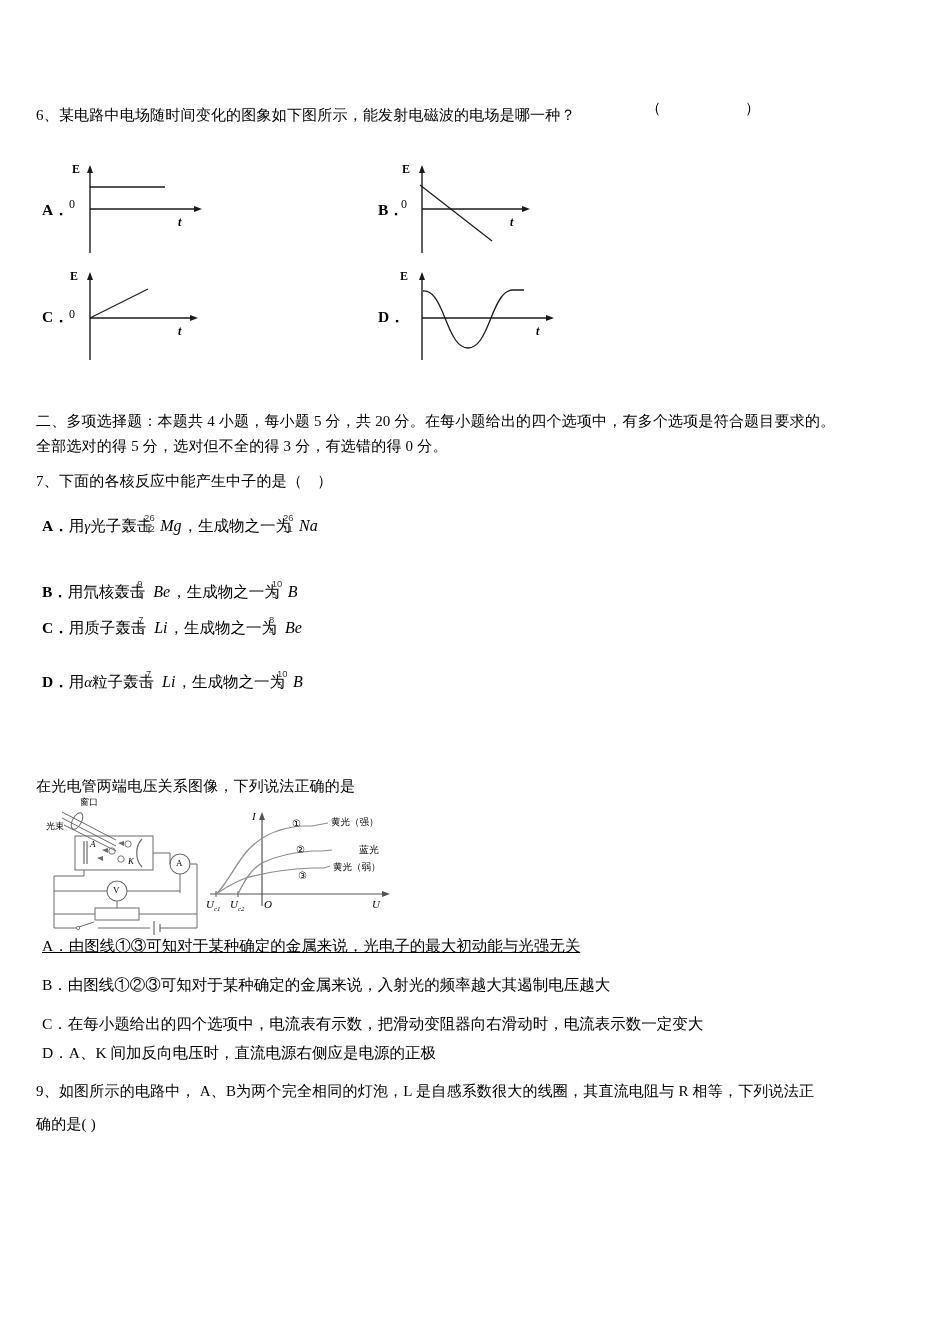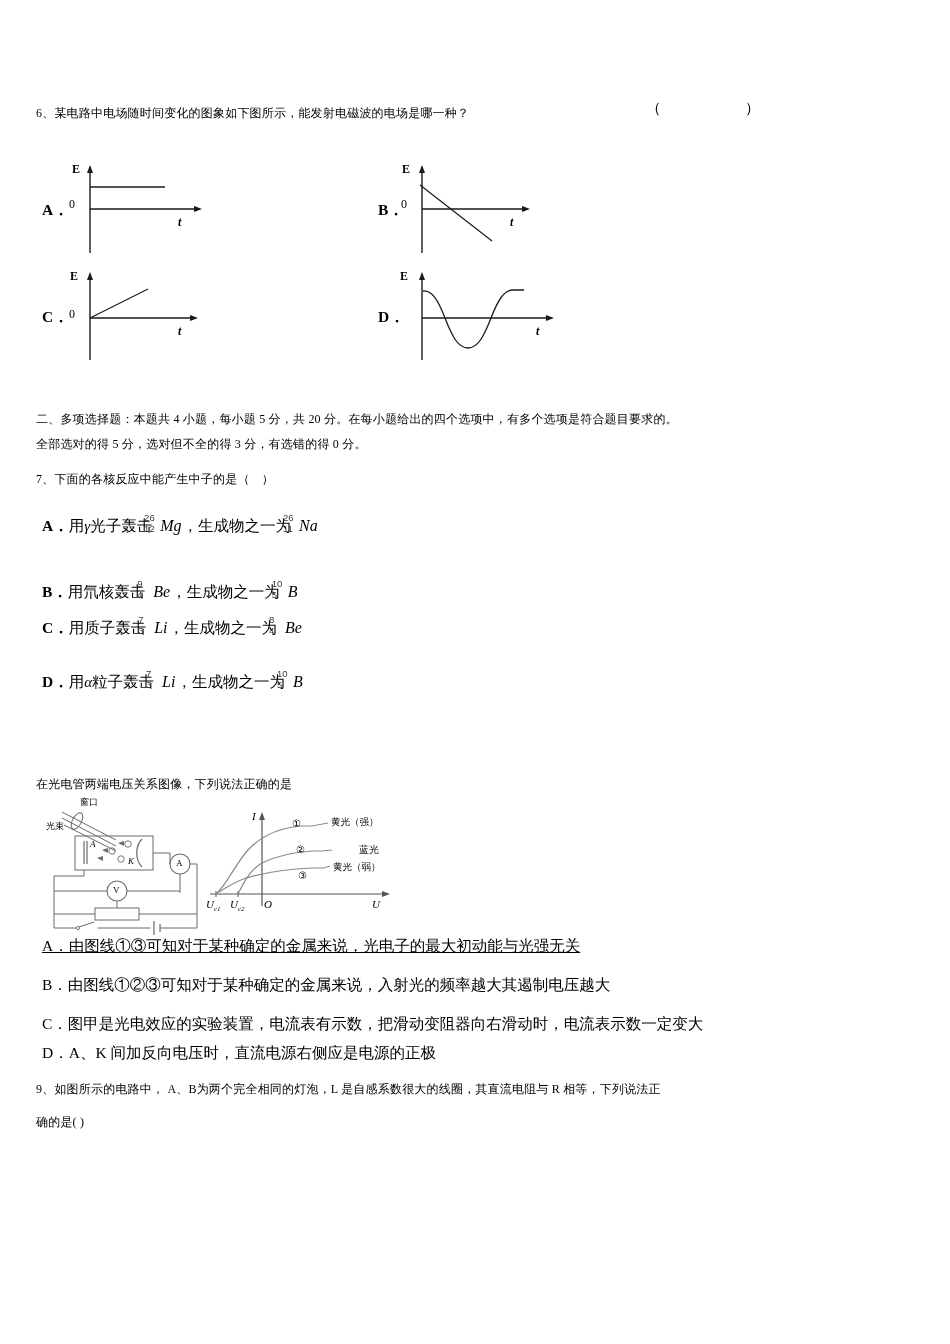--- a/index.html
+++ b/index.html
@@ -16,21 +16,21 @@
     overflow: hidden;
   }
   .page {
     position: absolute;
     left: 0; top: 0;
     width: 950px;
     height: 1344px;
   }
   .q-line {
     position: absolute;
-    font-size: 12px;
+    font-size: 15px;
     line-height: 1.5;
     letter-spacing: 0.2px;
     white-space: nowrap;
   }
   .paren-mark {
     position: absolute;
     font-size: 15px;
   }
   
   #q6-stem { left: 36px; top: 104px; }
@@ -301,19 +301,19 @@
     <div class="fig-cap" style="left:92px; top:12px; font-size:10px;">①</div>
     <div class="fig-cap" style="left:131px; top:10px; font-size:9.5px;">黄光（强）</div>
     <div class="fig-cap" style="left:96px; top:38px; font-size:10px;">②</div>
     <div class="fig-cap" style="left:135px; top:37px; font-size:10px;margin-left:24px;">蓝光</div>
     <div class="fig-cap" style="left:98px; top:64px; font-size:10px;">③</div>
     <div class="fig-cap" style="left:133px; top:55px; font-size:9.5px;">黄光（弱）</div>
   </div>
 
   <div class="q8-opt" id="q8a">A．由图线①③可知对于某种确定的金属来说，光电子的最大初动能与光强无关</div>
   <div class="q8-opt" id="q8b">B．由图线①②③可知对于某种确定的金属来说，入射光的频率越大其遏制电压越大</div>
-  <div class="q8-opt" id="q8c">C．图甲是光电效应的实验装置，电流表有示数，把滑动变阻器向右滑动时，电流表示数一定变大</div>
+  <div class="q8-opt" id="q8c">C．在每小题给出的四个选项中，电流表有示数，把滑动变阻器向右滑动时，电流表示数一定变大</div>
   <div class="q8-opt" id="q8d">D．A、K 间加反向电压时，直流电源右侧应是电源的正极</div>
 
   <div class="q-line" id="q9-l1">9、如图所示的电路中， A、B为两个完全相同的灯泡，L 是自感系数很大的线圈，其直流电阻与 R 相等，下列说法正</div>
   <div class="q-line" id="q9-l2">确的是(    )</div>
 
 </div>
 
 </body></html>

